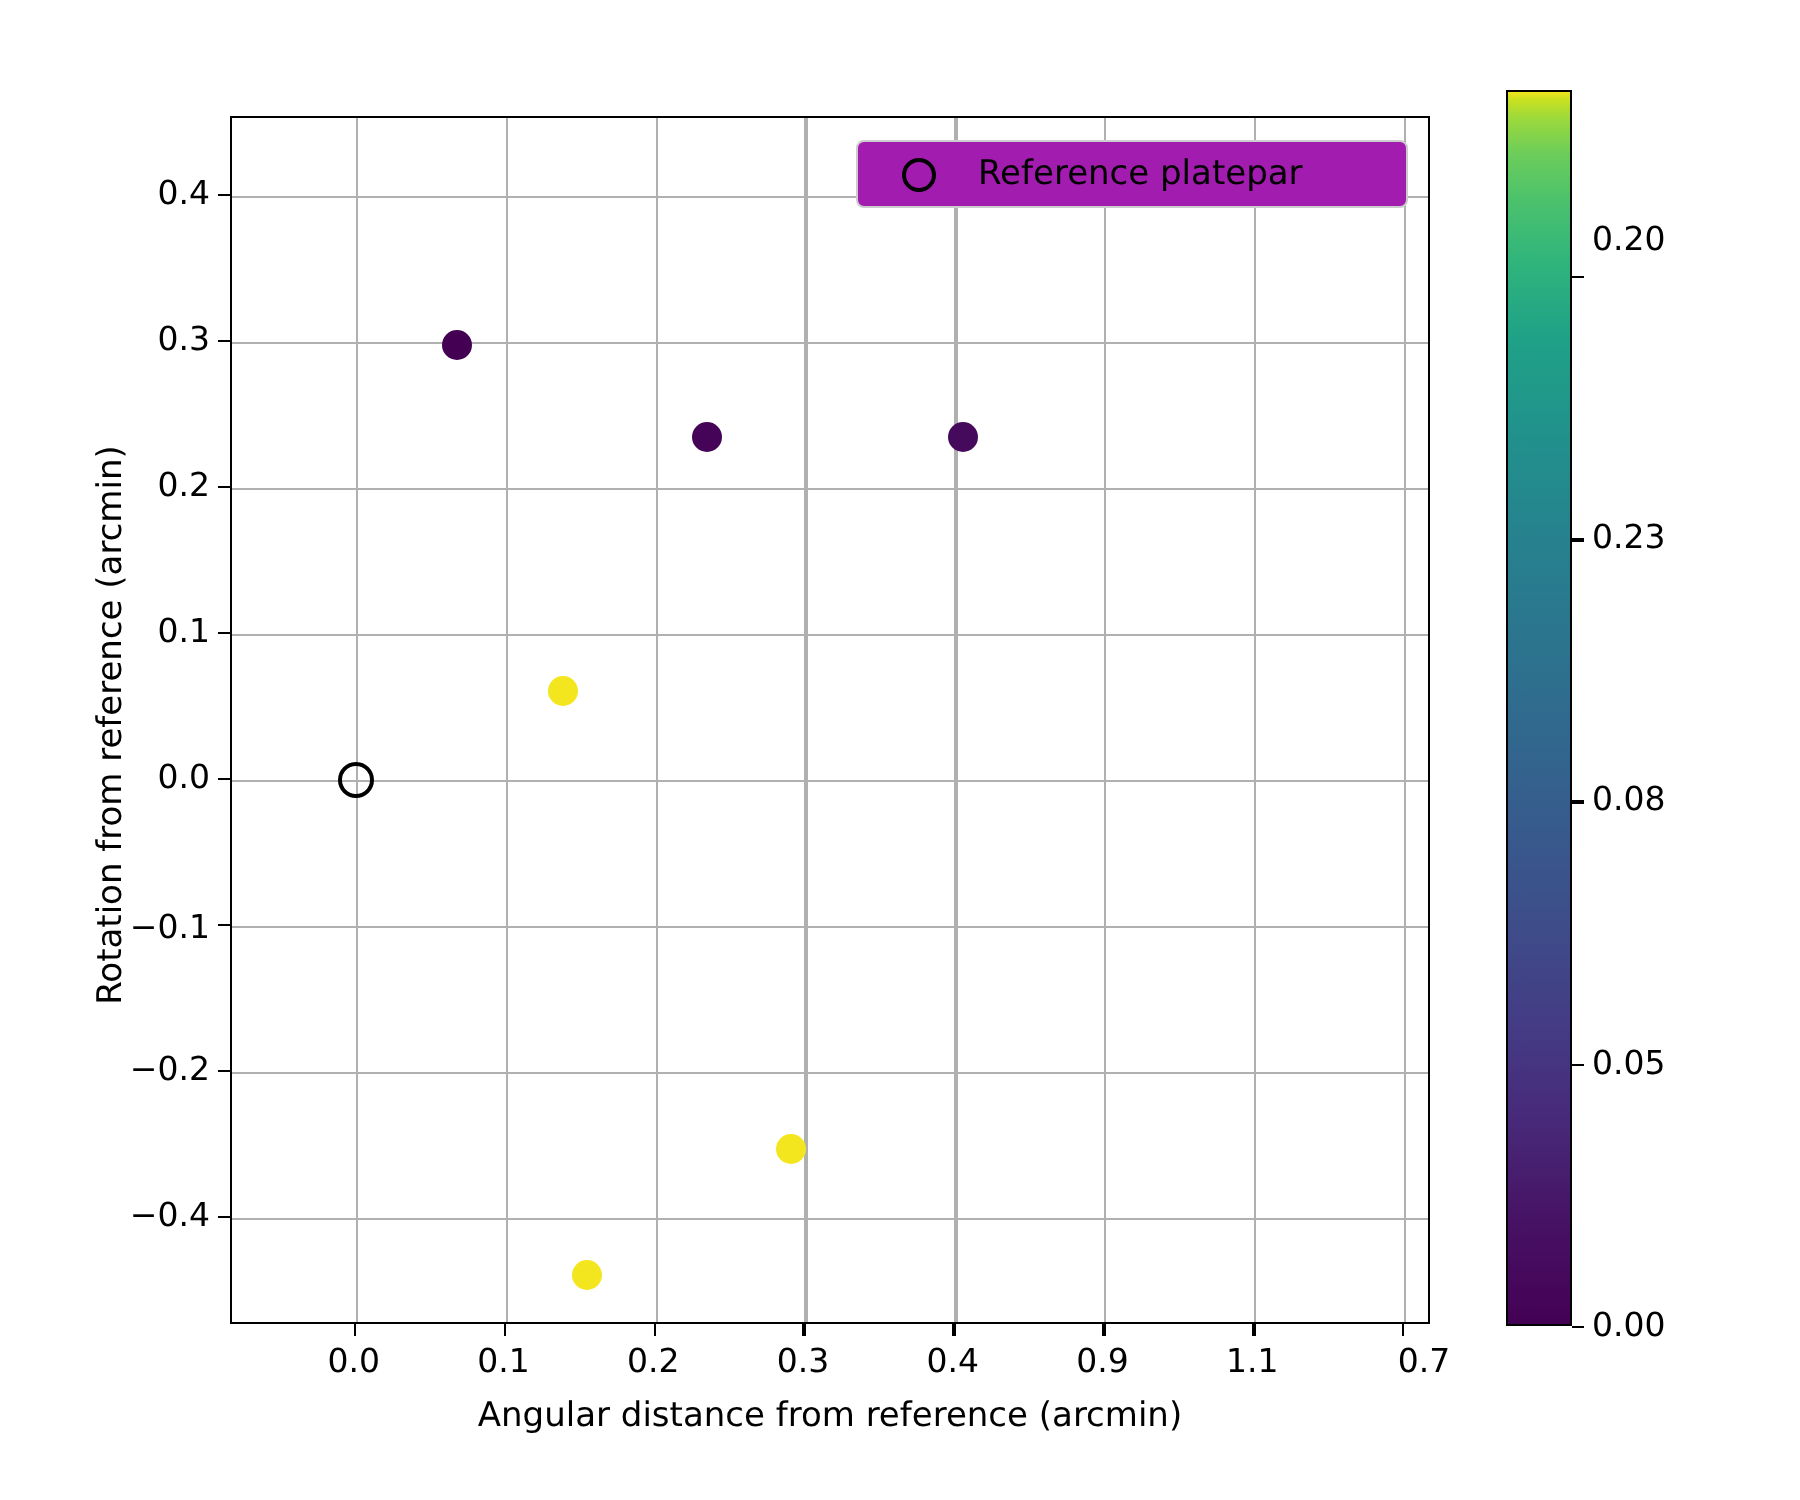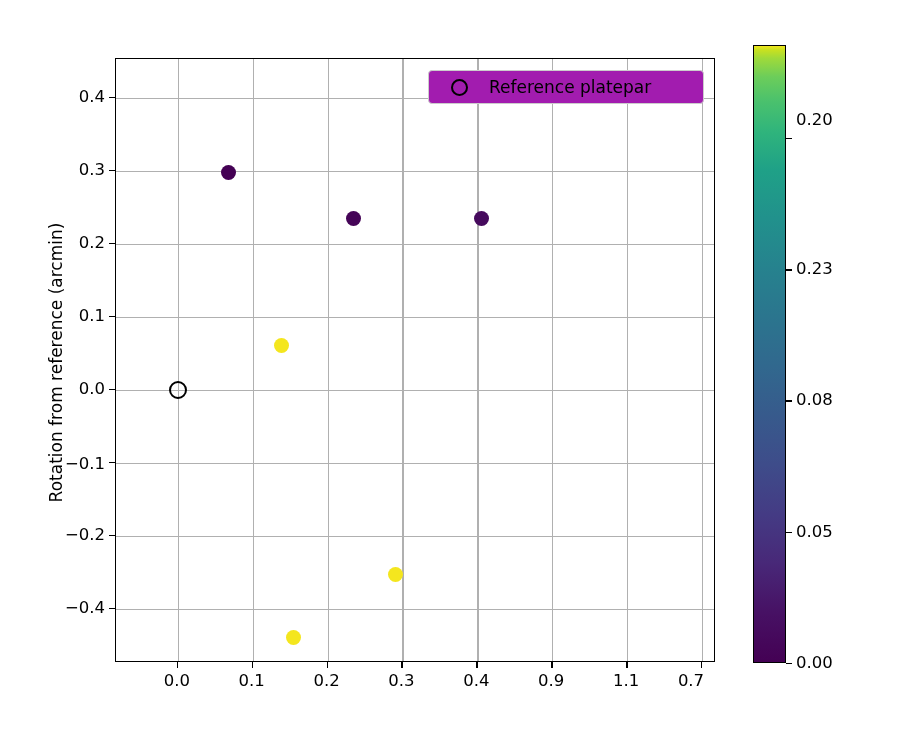--- a/index.html
+++ b/index.html
@@ -247,20 +247,21 @@
         <div class="datapoint" style="left: 112.018px; top: 113.442px; background: rgb(68, 1, 84);"></div>
         <div class="datapoint" style="left: 237.814px; top: 159.431px; background: rgb(69, 4, 87);"></div>
         <div class="datapoint" style="left: 365.855px; top: 159.431px; background: rgb(70, 10, 93);"></div>
         <div class="datapoint" style="left: 165.182px; top: 286.451px; background: rgb(244, 230, 30);"></div>
         <div class="datapoint" style="left: 279.745px; top: 515.67px; background: rgb(244, 230, 30);"></div>
         <div class="datapoint" style="left: 177.162px; top: 578.45px; background: rgb(244, 230, 30);"></div>
         <div id="reference-marker" style="left: 61.8495px; top: 330.981px;"></div>
       </div>
   </div>
 
+  <div id="xlabel">Angular distance from reference (arcmin)</div>
   <div id="ylabel">Rotation from reference (arcmin)</div>
 
   <div id="legend">
     <span id="legend-marker-wrap">
       <span id="legend-marker"></span>
     </span>
     <span id="legend-label">Reference platepar</span>
   </div>
 
   <div id="colorbar"></div>
@@ -273,21 +274,21 @@
     <div class="ticklabel-x" style="left: 326.606px;">0.2</div>
     <div class="tick-x" style="left: 401.484px;"></div>
     <div class="ticklabel-x" style="left: 401.484px;">0.3</div>
     <div class="tick-x" style="left: 476.363px;"></div>
     <div class="ticklabel-x" style="left: 476.363px;">0.4</div>
     <div class="tick-x" style="left: 551.241px;"></div>
     <div class="ticklabel-x" style="left: 551.241px;">0.9</div>
     <div class="tick-x" style="left: 626.119px;"></div>
     <div class="ticklabel-x" style="left: 626.119px;">1.1</div>
     <div class="tick-x" style="left: 700.998px;"></div>
-    <div class="ticklabel-x" style="left: 691px;">0.7</div>
+    <div class="ticklabel-x" style="left: 712px;">0.7</div>
     <div class="tick-y" style="top: 96.9819px;"></div>
     <div class="ticklabel-y" style="top: 96.9819px;">0.4</div>
     <div class="tick-y" style="top: 169.982px;"></div>
     <div class="ticklabel-y" style="top: 169.982px;">0.3</div>
     <div class="tick-y" style="top: 242.981px;"></div>
     <div class="ticklabel-y" style="top: 242.981px;">0.2</div>
     <div class="tick-y" style="top: 315.981px;"></div>
     <div class="ticklabel-y" style="top: 315.981px;">0.1</div>
     <div class="tick-y" style="top: 388.981px;"></div>
     <div class="ticklabel-y" style="top: 388.981px;">0.0</div>

